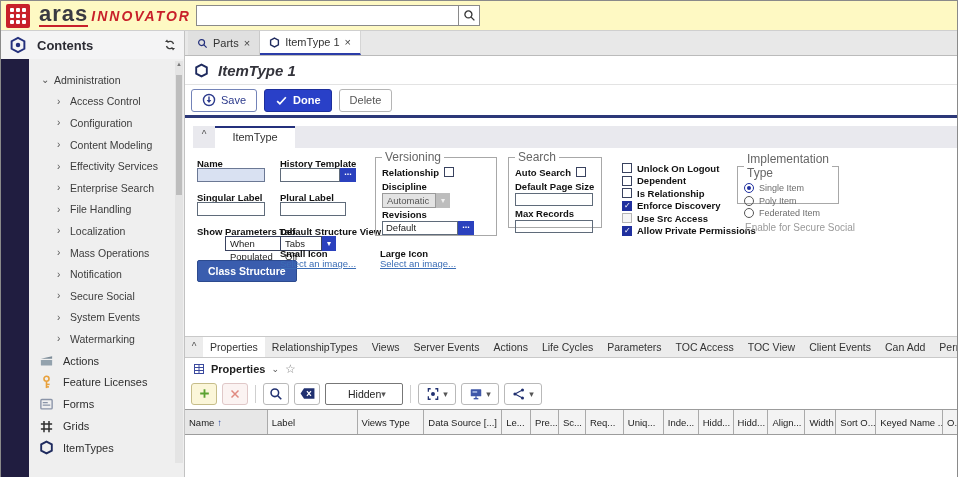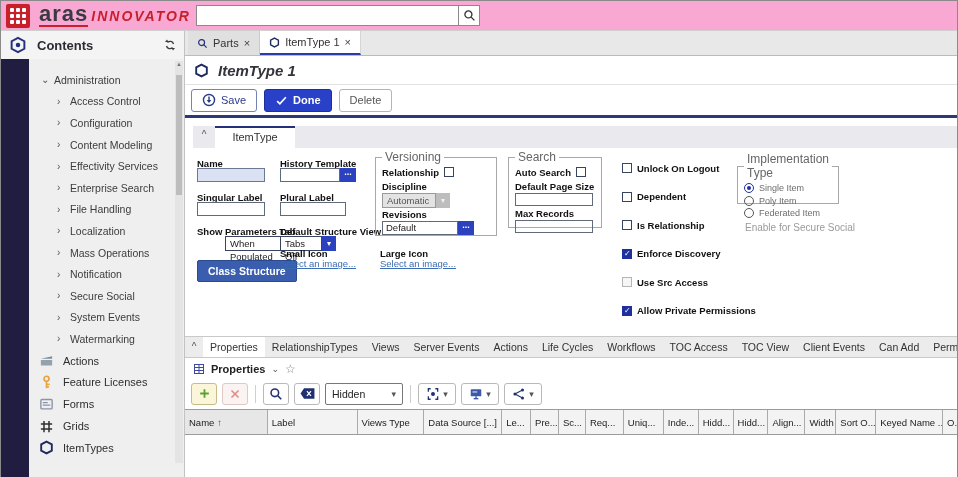--- a/index.html
+++ b/index.html
@@ -1,20 +1,20 @@
 <!DOCTYPE html>
 <html><head>
 <meta charset="utf-8">
 <style>
   * { box-sizing: border-box; margin:0; padding:0; font-family:"Liberation Sans", sans-serif; }
   html,body { width:958px; height:477px; overflow:hidden; background:#fff; }
   #app { width:958px; height:477px; border:1px solid #8a8a8a; position:relative; background:#fff; }
 
   
-  .topbar { height:30px; background:#f9a8d4; border-bottom:1px solid #cfcfcf; position:relative; }
+  .topbar { height:30px; background:#fef9c3; border-bottom:1px solid #cfcfcf; position:relative; }
   .appicon { position:absolute; left:5px; top:3px; width:24px; height:24px; background:#c8202a; border-radius:2px;
              display:grid; grid-template-columns:repeat(3,1fr); gap:2px; padding:4px; }
   .appicon span { background:#fff; border-radius:1px; }
   .logo { position:absolute; left:38px; top:2px; display:flex; align-items:baseline; }
   .logo .aras { font-size:22px; font-weight:bold; color:#3a3a42; letter-spacing:1px; border-bottom:2px solid #c8202a; line-height:22px; }
   .logo .innovator { font-size:14px; font-weight:bold; font-style:italic; color:#c8202a; letter-spacing:2px; margin-left:3px; }
   .topsearch { position:absolute; left:195px; top:4px; width:263px; height:21px; border:1px solid #8a8a8a; background:#fff; font-size:11px; padding:0 4px; }
   .topsearch-btn { position:absolute; left:457px; top:4px; width:22px; height:21px; border:1px solid #8a8a8a; background:#fff; display:flex; align-items:center; justify-content:center; cursor:pointer; }
 
   
@@ -97,21 +97,21 @@
   .grid-head { height:22px; display:flex; align-items:center; gap:6px; padding-left:8px; background:#fff; }
   .grid-title { font-size:11px; font-weight:bold; color:#222; }
   .caret { font-size:9px; color:#555; cursor:pointer; }
   .star { font-size:12px; color:#888; cursor:pointer; }
   .gtoolbar { height:27px; display:flex; align-items:center; gap:5px; padding-left:6px; background:#fff; }
   .tbtn { width:26px; height:22px; border:1px solid #b9b9b9; border-radius:3px; background:#fff; display:flex; align-items:center; justify-content:center; cursor:pointer; }
   .tbtn.add { background:#fbf6d9; border-color:#c6bd8a; }
   .tbtn.del { background:#fbf3f2; border-color:#e0c8c8; }
   .tbtn-dd { width:38px; height:22px; border:1px solid #b9b9b9; border-radius:3px; background:#fff; display:flex; align-items:center; justify-content:center; gap:3px; cursor:pointer; }
   .vsep { width:1px; height:18px; background:#cfcfcf; margin:0 2px; }
-  .filter-select { width:78px; height:22px; border:1px solid #777; border-radius:2px; display:flex; align-items:center; justify-content:space-between; padding:0 6px; font-size:10.5px; color:#222; cursor:pointer; background:#fff; }
+  .filter-select { width:78px; height:22px; border:1px solid #777; border-radius:2px; display:flex; align-items:center; justify-content:space-between; padding:0 22px; font-size:10.5px; color:#222; cursor:pointer; background:#fff; }
   .thead { margin-top:2px; display:flex; border-top:1px solid #9c9c9c; border-bottom:1px solid #9c9c9c; background:#f3f3f3; height:26px; }
   .th { border-right:1px solid #aaa; font-size:9.5px; color:#222; padding:7px 0 0 4px; overflow:hidden; white-space:nowrap; }
   .th.sorted { background:#e7e7e7; }
   .sort-asc { color:#1f3f9f; font-weight:bold; margin-left:3px; }
   .gbody { flex:1; background:#fff; }
   svg { display:block; }
 </style>
 </head>
 <body>
 
@@ -390,21 +390,21 @@
           <div class="cbrow">
               <span class="t">Auto Search</span>
               <span class="cb"></span>
             </div>
           <div class="flbl">Default Page Size</div>
           <span class="ib" style="display:block; width:78px; height:13px; border:1px solid #5f6b7a; margin-top:1px;"></span>
           <div class="flbl">Max Records</div>
           <span class="ib" style="display:block; width:78px; height:13px; border:1px solid #5f6b7a; margin-top:1px;"></span>
         </fieldset>
 
-        <div style="position:absolute; left:437px; top:44px; display:flex; flex-direction:column; gap:16px;">
+        <div style="position:absolute; left:437px; top:44px; display:flex; flex-direction:column; gap:0;">
           <div class="cbrow">
               <span class="cb"></span>
               <span class="t">Unlock On Logout</span>
             </div>
           <div class="cbrow">
               <span class="cb"></span>
               <span class="t">Dependent</span>
             </div>
           <div class="cbrow">
               <span class="cb"></span>
@@ -444,21 +444,21 @@
 
       <div class="bottom">
         <div class="btabs">
           <span class="btab-collapse">^</span>
           <span class="btab active">Properties</span>
           <span class="btab">RelationshipTypes</span>
           <span class="btab">Views</span>
           <span class="btab">Server Events</span>
           <span class="btab">Actions</span>
           <span class="btab">Life Cycles</span>
-          <span class="btab">Workflows</span>
+          <span class="btab">Parameters</span>
           <span class="btab">TOC Access</span>
           <span class="btab">TOC View</span>
           <span class="btab">Client Events</span>
           <span class="btab">Can Add</span>
           <span class="btab">Permissions</span>
 
         </div>
 
         <div class="grid-head">
           <span>

